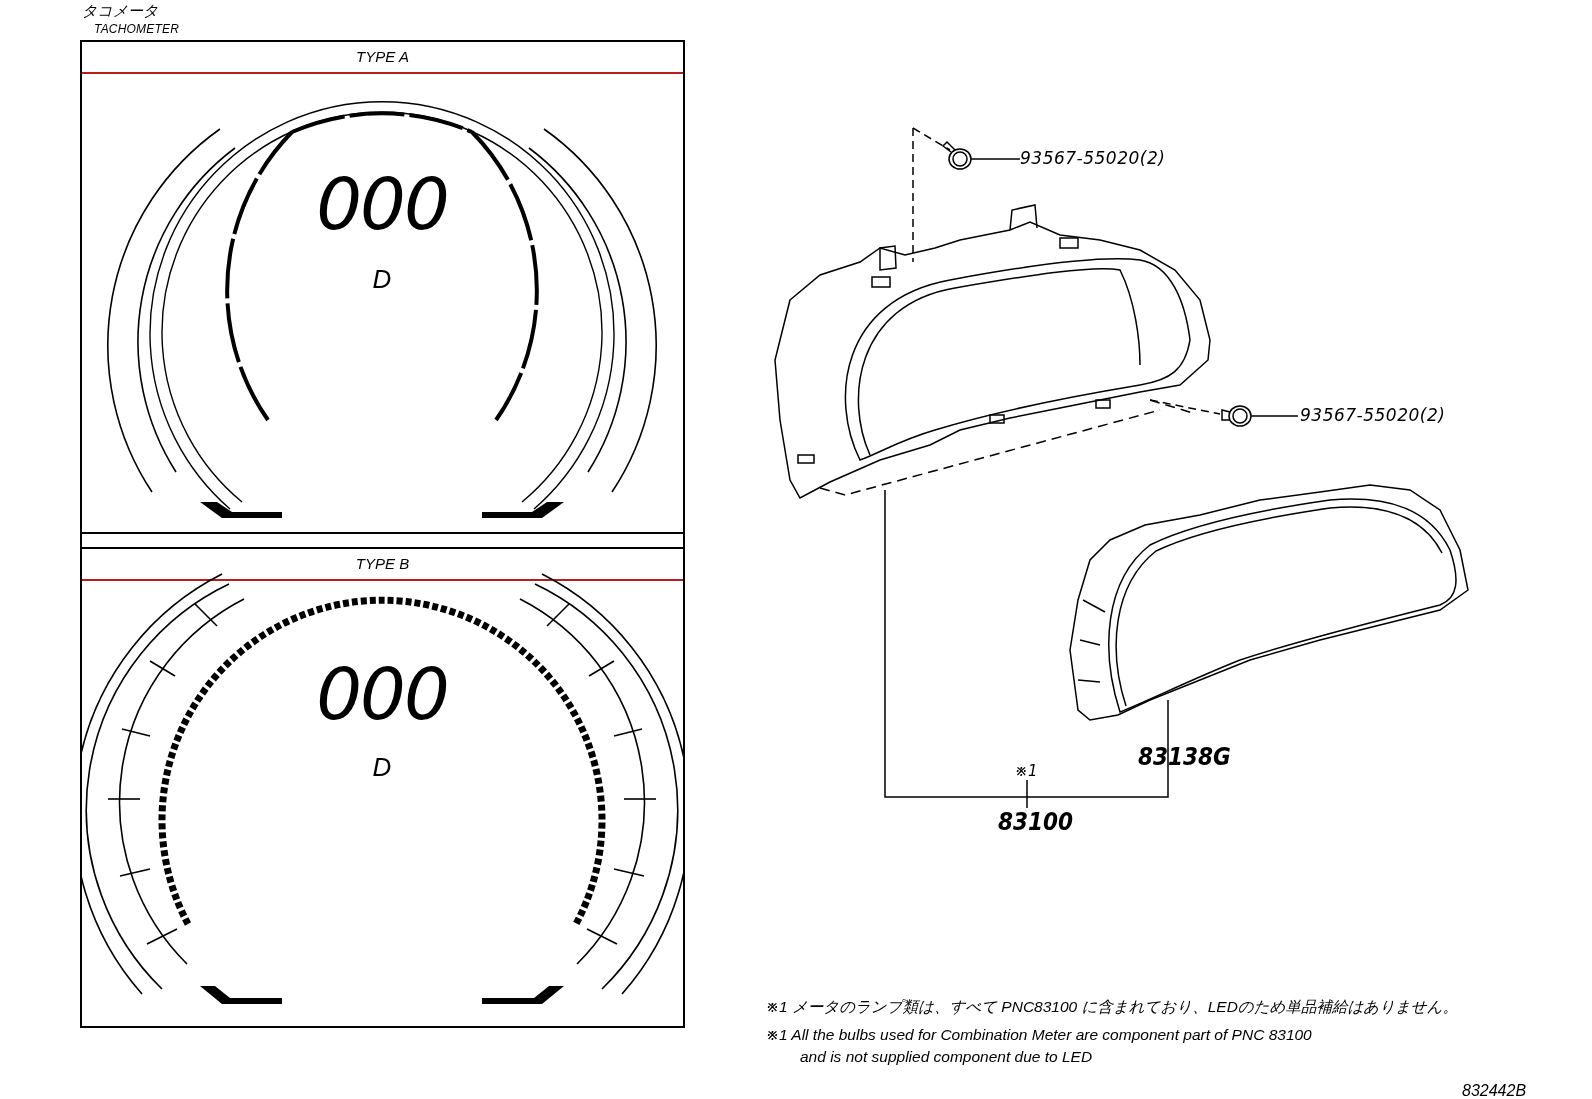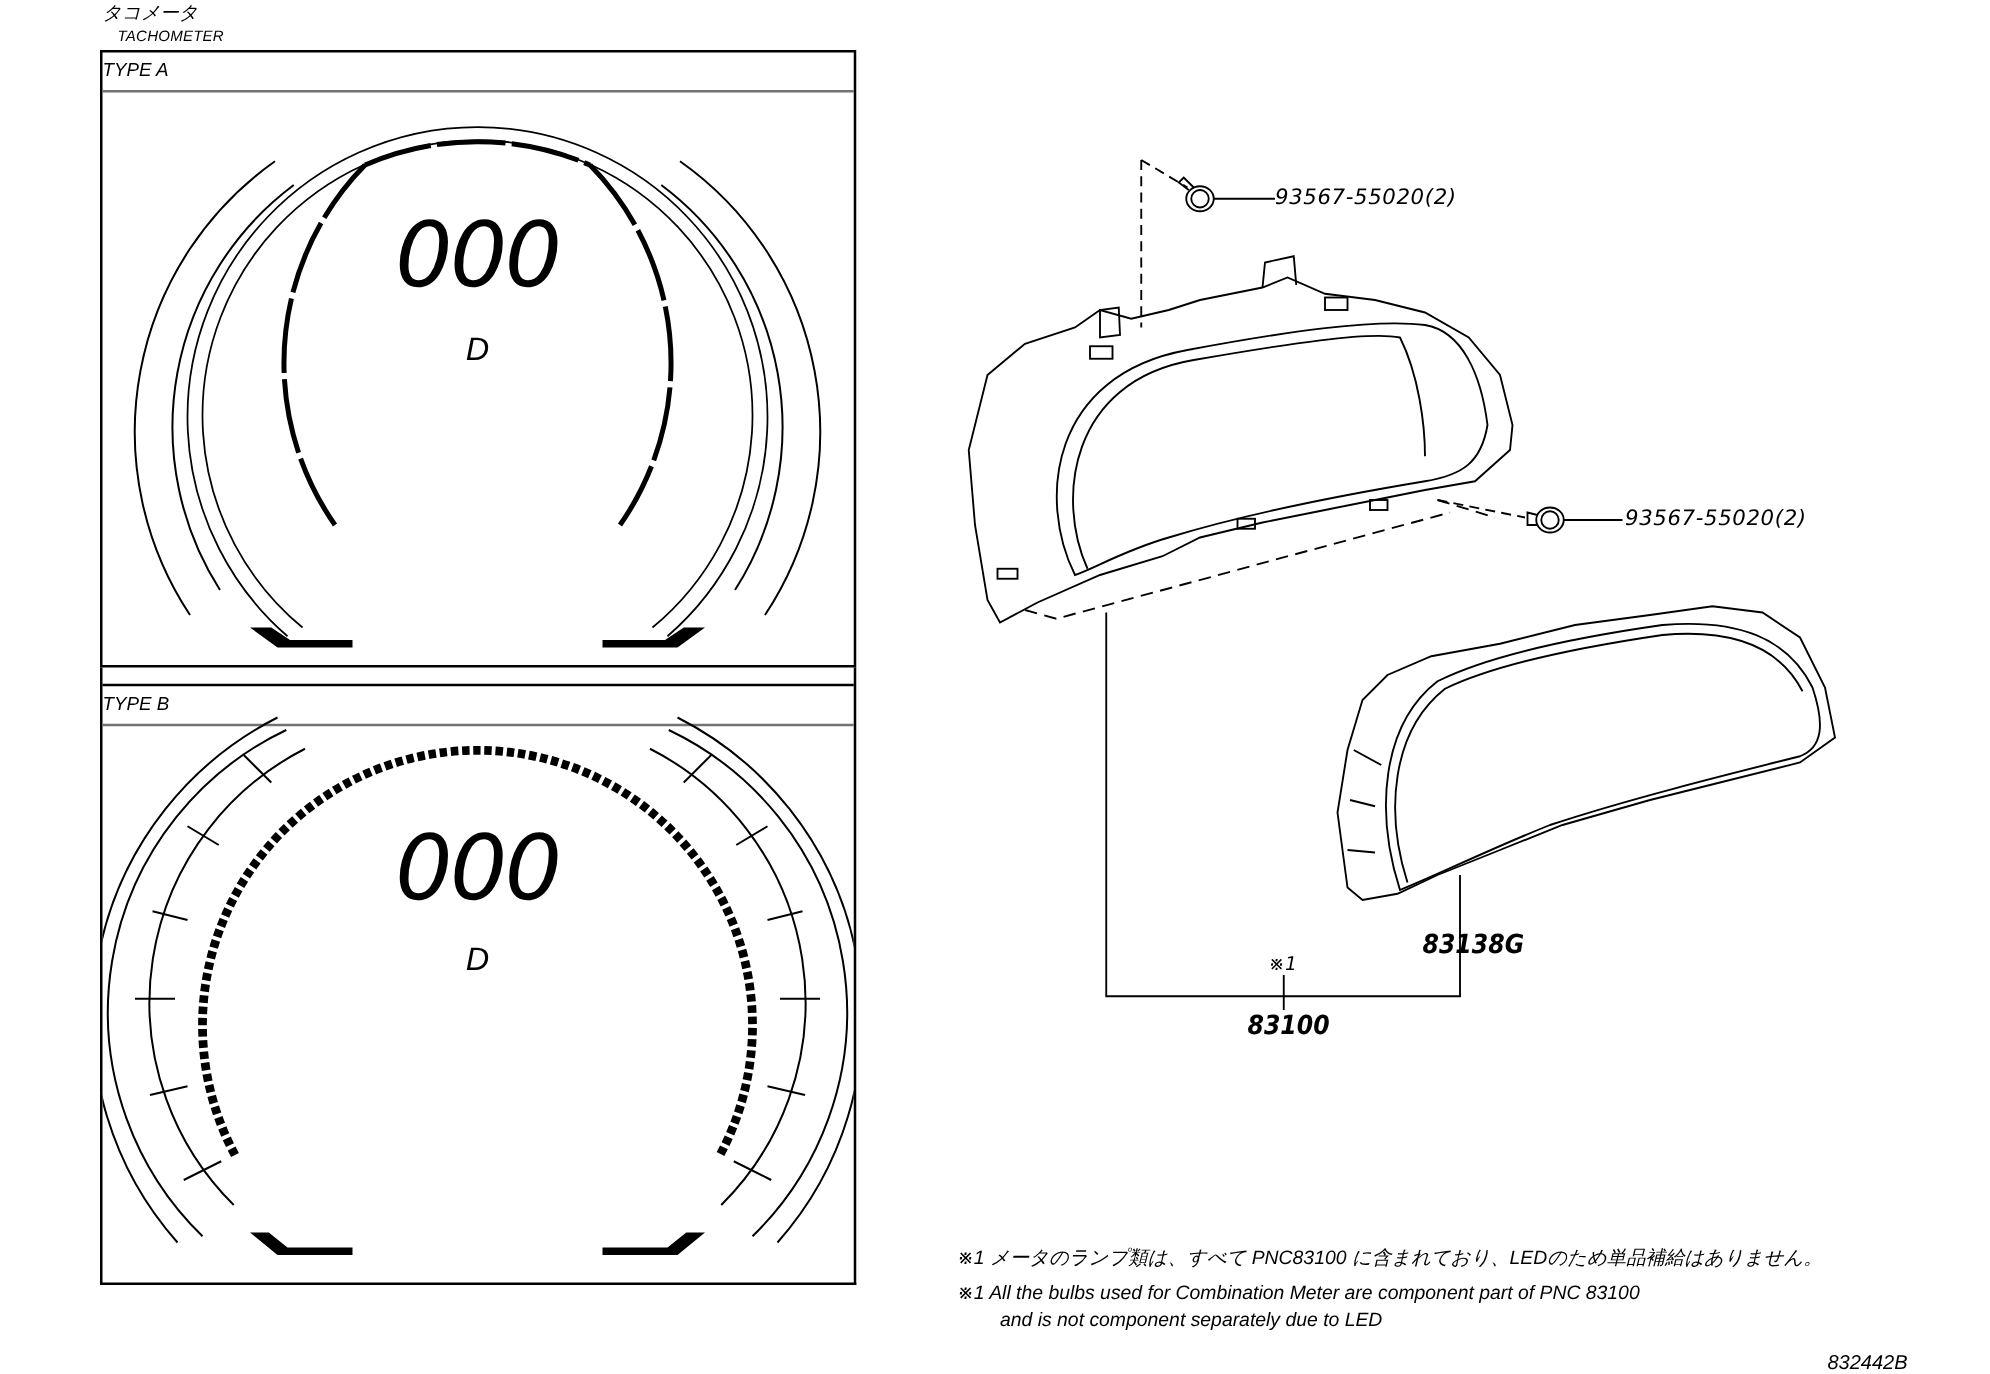--- a/index.html
+++ b/index.html
@@ -4,29 +4,29 @@
 <style>
   html, body { margin: 0; padding: 0; background: #ffffff; }
   body { width: 1592px; height: 1099px; position: relative; overflow: hidden;
          font-family: "Liberation Sans", "DejaVu Sans", sans-serif; color: #000; }
   .abs { position: absolute; font-style: italic; }
   .title-jp { left: 82px; top: 2px; font-size: 15px; line-height: 18px; }
   .title-en { left: 94px; top: 20px; font-size: 12px; line-height: 18px; letter-spacing: 0.2px; }
   .panel { left: 80px; width: 605px; border: 2px solid #000; box-sizing: border-box; }
   .panel-a { top: 40px; height: 494px; }
   .panel-b { top: 534px; height: 494px; border-top: none; }
-  .panel-head { height: 30px; border-bottom: 2px solid #737373; 
+  .panel-head { height: 30px; border-bottom: 2px solid #b91c1c; text-align: center;
                 font-size: 15px; line-height: 30px; }
   .panel-b .panel-head { border-top: 0; margin-top: 13px; }
   .panel svg { position: absolute; left: 0; top: 30px; }
   .digits { font-family: "DejaVu Sans", sans-serif; font-size: 72px; letter-spacing: -2px;
             text-align: center; width: 300px; left: 150px; font-weight: normal; }
   .gear { font-size: 26px; text-align: center; width: 40px; left: 280px; }
   .partno { font-family: "DejaVu Sans", sans-serif; font-size: 17px; letter-spacing: 0.5px; }
-  .partno-bold { font-family: "DejaVu Sans Condensed", "DejaVu Sans", sans-serif; font-size: 21px; font-weight: bold; }
+  .partno-bold { font-family: "DejaVu Sans Condensed", "DejaVu Sans", sans-serif; font-size: 24px; font-weight: bold; }
   .note { font-size: 15.5px; line-height: 22px; margin-top: 32px; }
   .catalog { font-size: 16px; margin-top: 40px; }
   svg.main { position: absolute; left: 0; top: 0; }
 </style>
 </head>
 <body>
 
 <div class="abs title-jp">タコメータ</div>
 <div class="abs title-en">TACHOMETER</div>
 
@@ -142,15 +142,15 @@
 </svg>
 
 <div class="abs partno" style="left:1020px; top:148px;">93567-55020(2)</div>
 <div class="abs partno" style="left:1300px; top:405px;">93567-55020(2)</div>
 <div class="abs partno-bold" style="left:1138px; top:743px;">83138G</div>
 <div class="abs partno" style="left:1015px; top:762px; font-size:15px;">※1</div>
 <div class="abs partno-bold" style="left:998px; top:808px;">83100</div>
 
 <div class="abs note" style="left:766px; top:964px;">※1 メータのランプ類は、すべて PNC83100 に含まれており、LEDのため単品補給はありません。</div>
 <div class="abs note" style="left:766px; top:992px;">※1 All the bulbs used for Combination Meter are component part of PNC 83100</div>
-<div class="abs note" style="left:800px; top:1014px;">and is not component separately due to LED</div>
+<div class="abs note" style="left:800px; top:1014px;">and is not supplied component due to LED</div>
 
 <div class="abs catalog" style="left:1462px; top:1042px;">832442B</div>
 
 </body></html>

